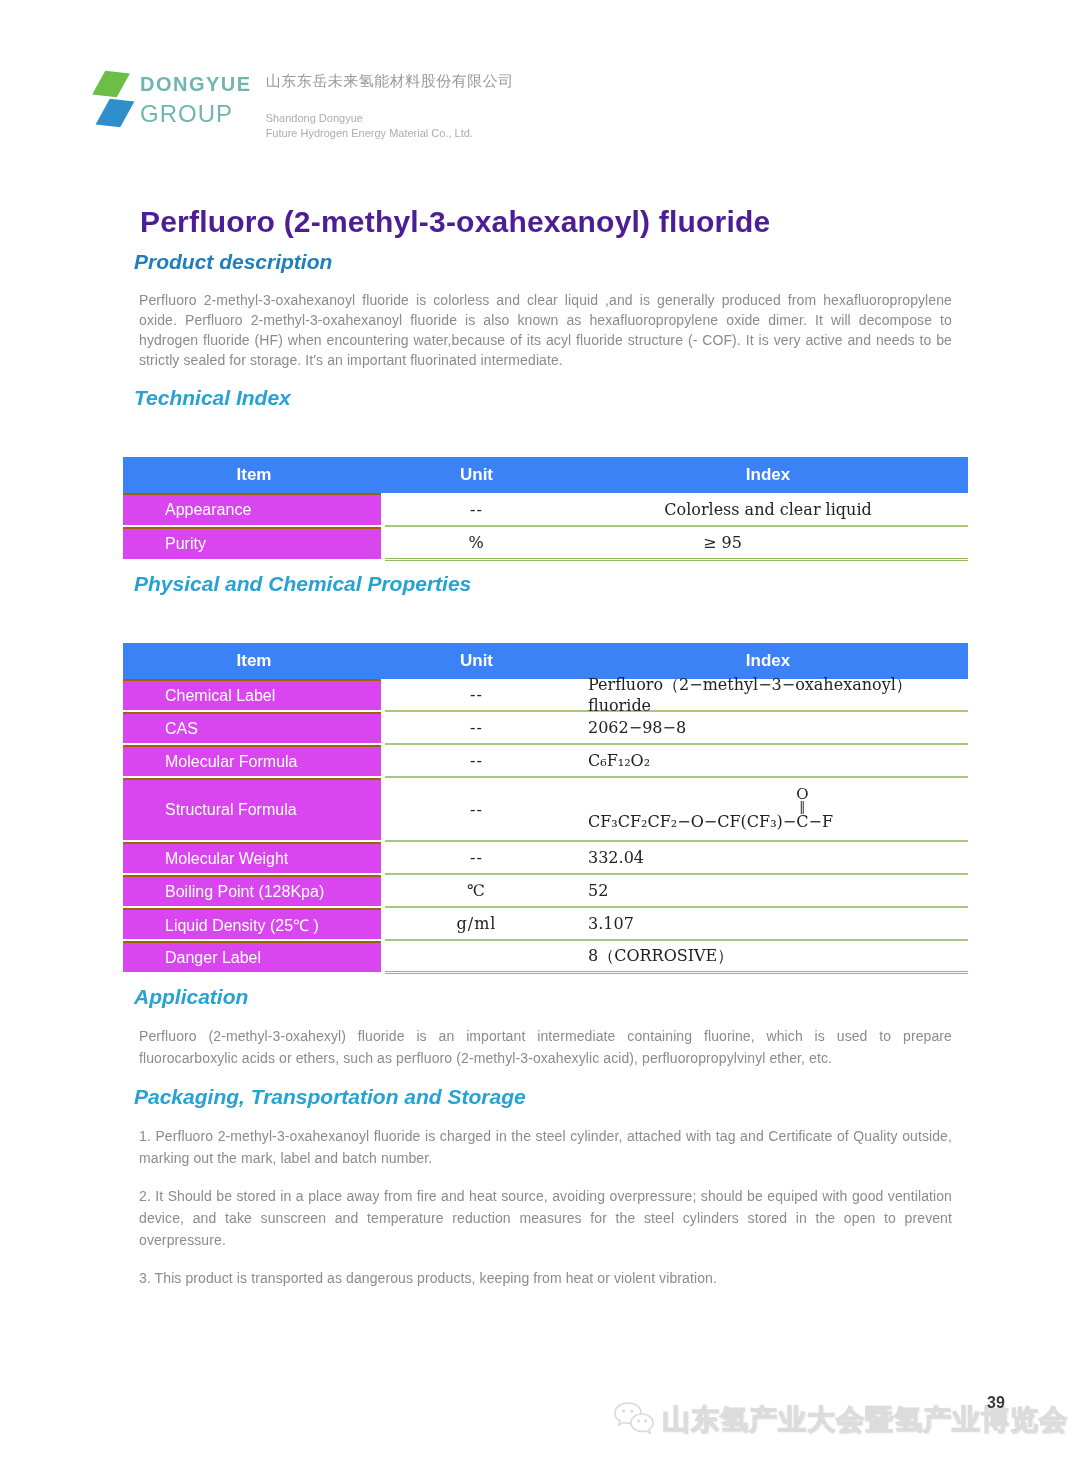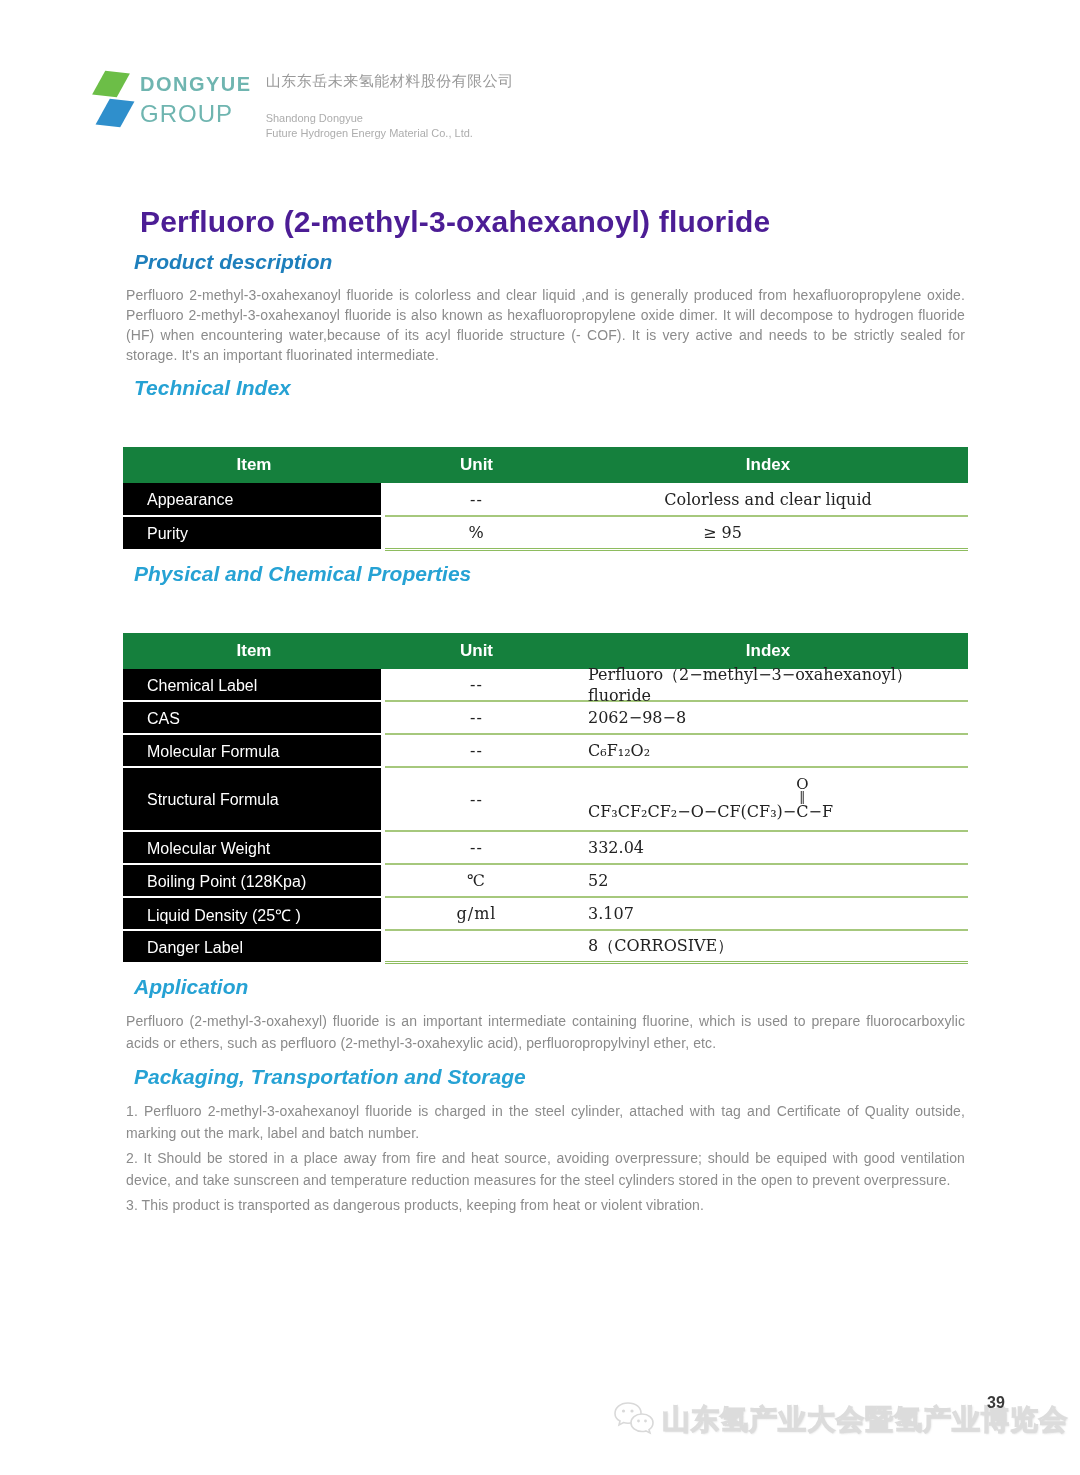--- a/index.html
+++ b/index.html
@@ -22,42 +22,42 @@
 
   
   .content { position:absolute; left:123px; top:0; width:845px; }
   h1.title { margin:205px 0 0 17px; font-size:30px; font-weight:bold; color:#4c1d95; letter-spacing:0.2px; }
   h2.sec { margin:11px; font-size:21px; font-weight:bold;font-style:italic; }
   .sec-dark { color:#1e7fbc; }
   .sec-light { color:#26a2d4; }
   .m-pd   { margin-top:35px; }
   .m-body { margin-top:13px; }
   p.body {
-    margin:3px; font-size:14px; line-height:20px; color:#8b8b8b;
+    margin:16px; font-size:14px; line-height:20px; color:#8b8b8b;
     text-align:justify; letter-spacing:0.1px;
   }
   p.body2 { line-height:22px; }
   .m-ti  { margin-top:36px; }
   .m-tbl { margin-top:21px; }
   .m-pc  { margin-top:54px; }
   .m-ap  { margin-top:53px; }
   .m-pk  { margin-top:43px; }
 
   
   .tbl { width:845px; }
-  .t-head { display:flex; height:36px; background:#15803d; color:#ffffff; font-size:17px; font-weight:bold; align-items:center;margin-top:47px; }
+  .t-head { display:flex; height:36px; background:#3b82f6; color:#ffffff; font-size:17px; font-weight:bold; align-items:center;margin-top:47px; }
   .h-item  { width:262px; text-align:center; }
   .h-unit  { width:183px; text-align:center; }
   .h-index { flex:1; text-align:center; }
 
   .t-row { display:flex; }
   .t-item {
-    width:258px; box-sizing:border-box; background:#000000; color:#ffffff;
-    font-size:16px; display:flex; align-items:center; padding-left:24px;
-    border-top:2px solid #000000; border-bottom:2px solid #ffffff;
+    width:258px; box-sizing:border-box; background:#d946ef; color:#ffffff;
+    font-size:16px; display:flex; align-items:center; padding-left:42px;
+    border-top:2px solid #a16207; border-bottom:2px solid #ffffff;
   }
   .t-data { flex:1; margin-left:4px; border-bottom:2px solid #a6c87d; display:flex; }
   .t-unit {
     width:183px; display:flex; align-items:center; justify-content:center;
     font-family:"DejaVu Serif","Liberation Serif",serif; font-size:16px; color:#222222; letter-spacing:1px;
   }
   .t-index {
     flex:1; display:flex; align-items:center;
     font-family:"DejaVu Serif","Liberation Serif",serif; font-size:16px; color:#222222;
   }

